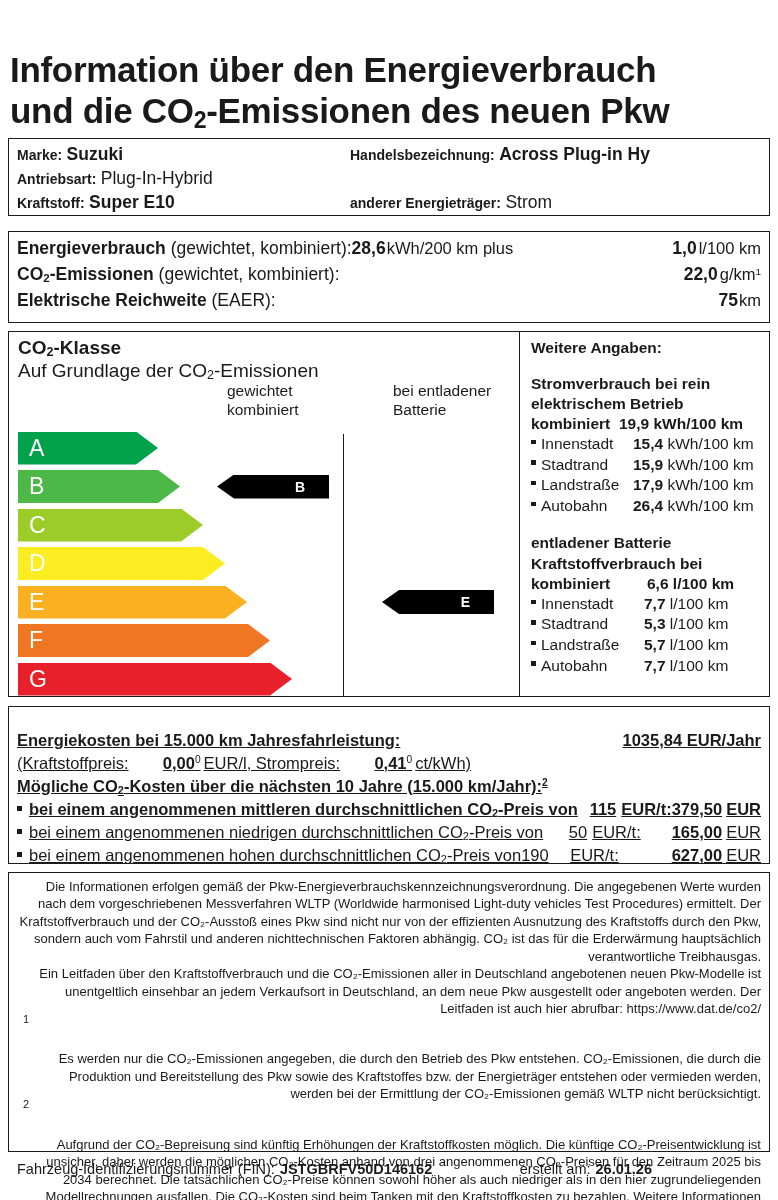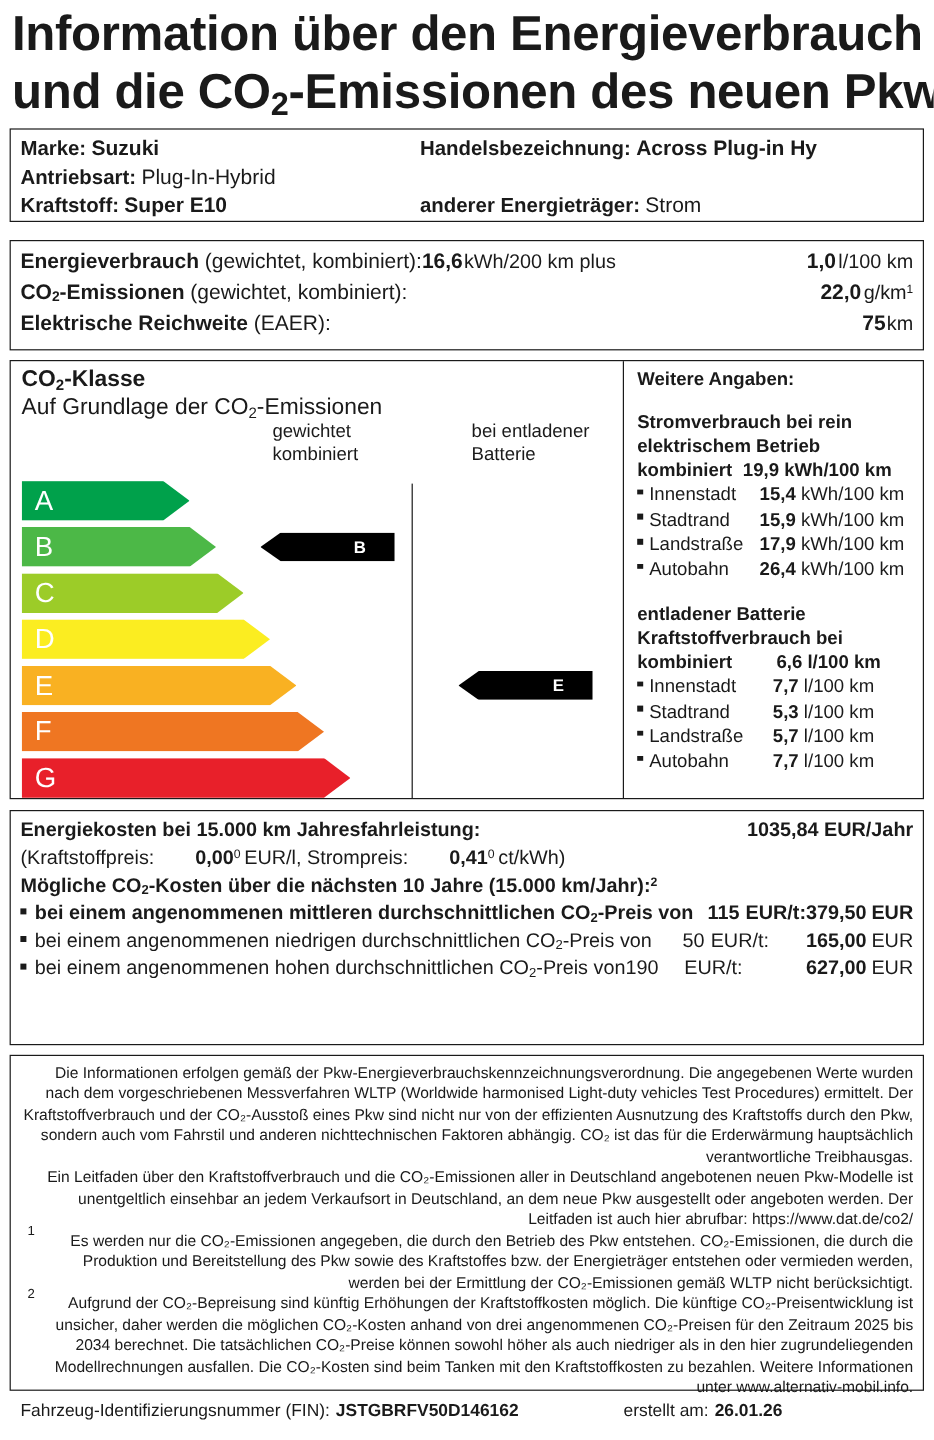--- a/index.html
+++ b/index.html
@@ -7,38 +7,39 @@
     width: 778px; height: 1200px;
     background: #ffffff;
     font-family: "Liberation Sans", sans-serif;
     color: #1a1a1a;
     overflow: hidden;
   }
   .page { position: relative; width: 778px; height: 1200px; padding: 0 8px; }
 
   
   .title {
-    font-size: 41px; font-weight: bold; line-height: 1.18;
+    font-size: 35px; font-weight: bold; line-height: 1.18;
     letter-spacing: -0.3px; padding: 4px 2px 0 2px;
     white-space: nowrap;
+    margin-top: 45px;
   }
   .title .l2 { display:block; }
   sub { font-size: 0.66em; vertical-align: baseline; position: relative; top: 0.22em; }
   sup { font-size: 0.62em; vertical-align: baseline; position: relative; top: -0.5em; }
 
   
   .box { border: 1.4px solid #1a1a1a; position: relative; }
   .gap { height: 10px; }
 
   
   #box-vehicle { height: 78px; padding: 5px 8px 0 8px; }
   .vrow { display: flex; height: 24px; align-items: baseline; }
   .vcol-l { width: 333px; flex: 0 0 333px; }
   .vcol-r { flex: 1 1 auto; overflow: hidden; white-space: nowrap; }
-  .lbl { font-weight: bold; font-size: 17px; }
+  .lbl { font-weight: bold; font-size: 14px; }
   .val { font-size: 17.5px; font-weight: normal; }
   .val.b { font-weight: bold; }
 
   
   #box-consumption { height: 92px; padding: 6px 8px 0 8px; }
   .crow { display: flex; align-items: baseline; height: 26px; white-space: nowrap; }
   .crow .desc { font-size: 17.5px; }
   .crow .desc b { font-weight: bold; }
   .num { font-weight: bold; font-size: 17.5px; }
   .unit { font-size: 16.5px; }
@@ -87,37 +88,37 @@
   .rp-li .sq { width: 10px; flex:0 0 10px; }
   .rp-li .sq i { display:inline-block; width:4.5px; height:4.5px; background:#1a1a1a; vertical-align: middle; position:relative; top:-3px;}
   .rp-li .nm { flex: 0 0 auto; }
   .rp-li .nv { font-weight: bold; }
   .rp-li .nu { font-weight: normal; }
   .rp-li.e .nm { width: 92px; }
   .rp-li.f .nm { width: 103px; }
   .rp-li .vwrap { white-space: nowrap; }
 
   
-  #box-costs { height: 196px; padding: 7px 8px 0 8px; }
+  #box-costs { height: 158px; padding: 24px 8px 0 8px; text-decoration: underline; }
   .krow { display:flex; align-items: baseline; white-space: nowrap; font-size: 16.5px; height: 23px; }
   .krow.bold { font-weight: bold; }
   .krow .sp { flex: 1 1 auto; }
   .krow .sq { width: 12px; flex: 0 0 12px; }
   .krow .sq i { display:inline-block; width:4.5px; height:4.5px; background:#1a1a1a; position:relative; top:-4px; }
   .krow .rv { font-weight: bold; }
   .krow .rvu { font-weight: normal; }
   .pricefix { width: 72px; display:inline-block; }
 
   
   #box-legal { height: 280px; padding: 5px 8px 0 9px; }
   .legal { font-size: 13.0px; line-height: 1.345; text-align: right; }
   .legal p { margin: 0; }
   .fn { display: flex; }
   .fn .mk { flex: 0 0 11px; font-size: 11px; padding-top: 0px; }
-  .fn .tx { flex: 1 1 auto; }
+  .fn .tx { flex: 1 1 auto; margin-top: 33px; }
 
   
   .footer { display:flex; align-items: baseline; padding: 9px 8px 0 9px; font-size: 14.5px; }
   .footer .fin-lbl {}
   .footer .fin-val { font-weight: bold; margin-left: 5px; }
   .footer .sp { flex: 1 1 auto; }
   .footer .cr-lbl {}
   .footer .cr-val { font-weight: bold; margin-left: 5px; }
   .footer .tail { width: 110px; flex: 0 0 110px; }
 </style>
@@ -161,21 +162,21 @@
         <span class="val">Strom</span>
       </div>
     </div>
   </div>
 
   <div class="gap" style="height:15px"></div>
 
   <div class="box" id="box-consumption">
     <div class="crow">
       <span class="desc"><b>Energieverbrauch</b><span> (gewichtet, kombiniert):</span></span>
-      <span class="num">16,6</span>
+      <span class="num">28,6</span>
       <span class="unit" style="margin-left:1px">kWh/200 km plus</span>
       <span class="sp" style="flex:1 1 auto"></span>
       <span class="num">1,0</span>
       <span class="unit" style="margin-left:2px">l/100 km</span>
     </div>
     <div class="crow">
       <span class="desc"><b><span>CO</span><sub>2</sub><span>-Emissionen</span></b><span> (gewichtet, kombiniert):</span></span>
       <span class="sp" style="flex:1 1 auto"></span>
       <span class="num">22,0</span>
       <span class="unit" style="margin-left:2px">g/km</span>

